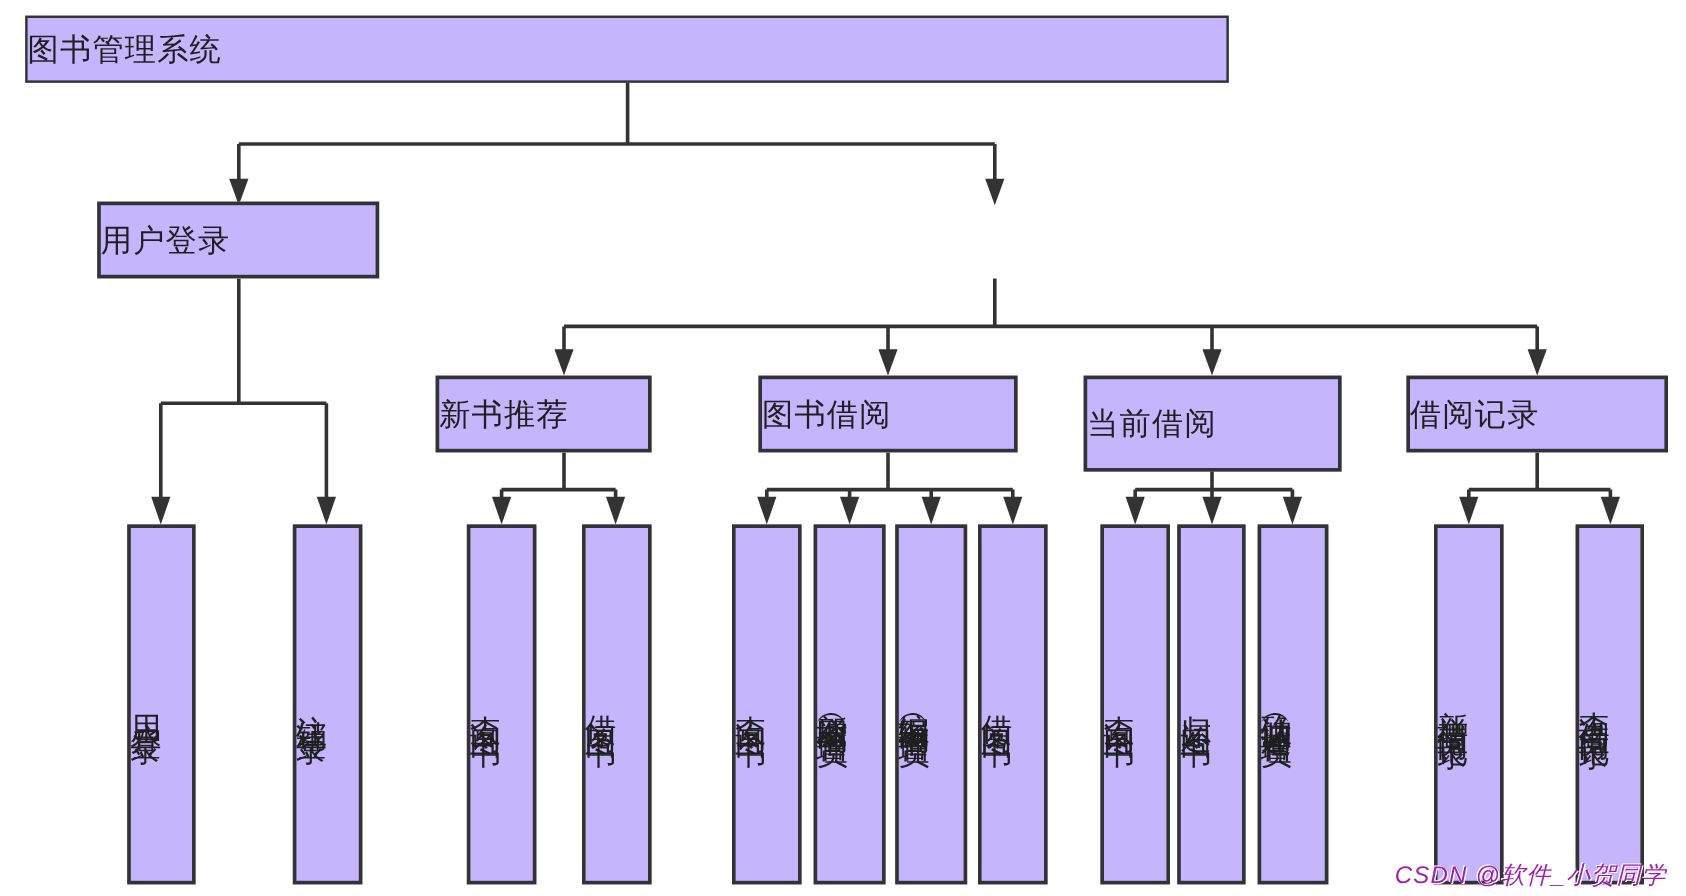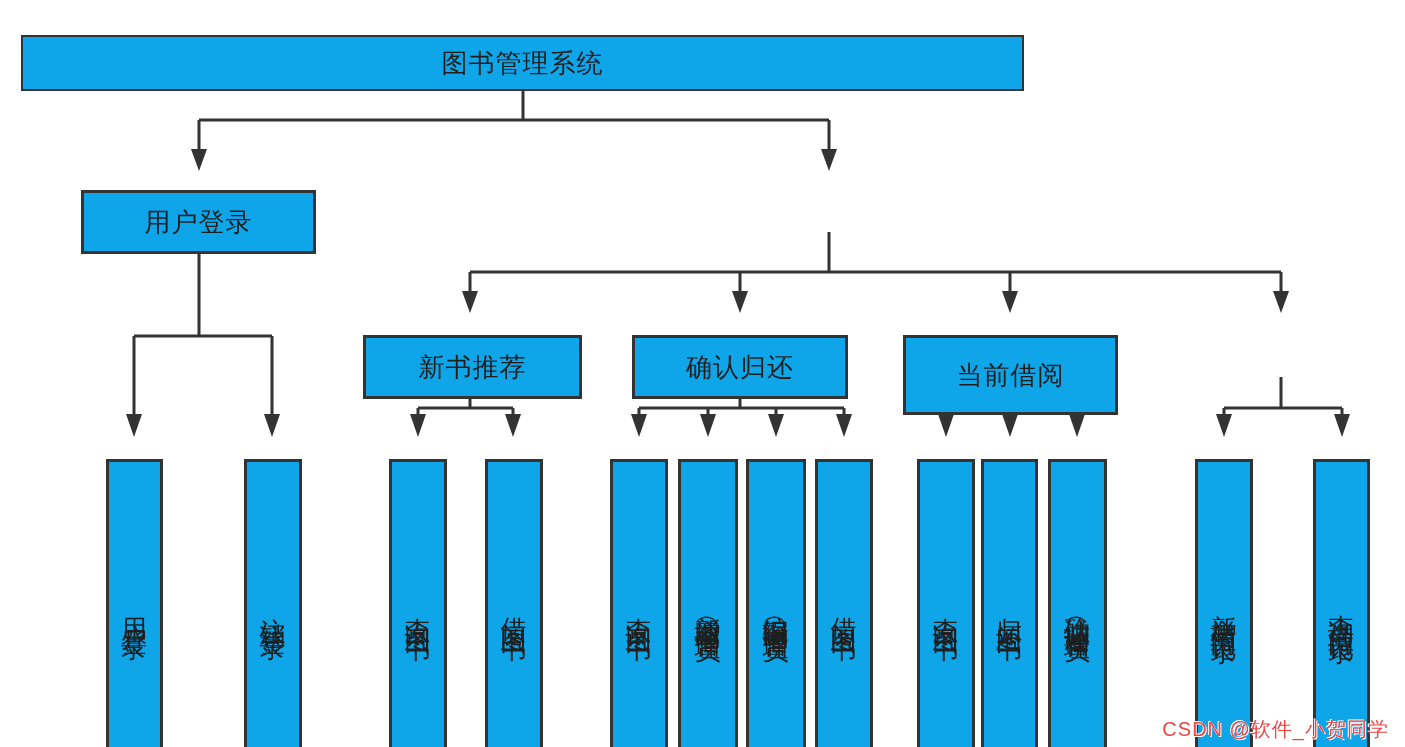--- a/index.html
+++ b/index.html
@@ -20,26 +20,25 @@
     position: absolute;
     left: 0;
     top: 0;
     width: 1405px;
     height: 747px;
   }
   .node {
     position: absolute;
     box-sizing: border-box;
     border: 3px solid #333333;
-    background: #0ea5e9;
+    background: #c4b5fd;
     display: flex;
     align-items: center;
-    justify-content: center;
+    justify-content: flex-start;
     text-align: center;
-    margin-top: 22px;
   }
   .node.root { border-width: 2px; }
   .node .lbl {
     font-size: 26px;
     letter-spacing: 1px;
     line-height: 1;
     white-space: nowrap;
   }
   .node.leaf .lbl {
     writing-mode: vertical-rl;
@@ -47,25 +46,26 @@
     letter-spacing: 6px;
     white-space: normal;
   }
   .node.leaf.mid .lbl { letter-spacing: 5px; }
   .node.leaf.tight .lbl { letter-spacing: 3px; }
   .watermark {
     position: absolute;
     top: 716px;
     right: 16px;
     font-size: 20px;
-    color: #ef4444;
+    color: #a21caf;
     letter-spacing: 1px;
     white-space: nowrap;
     text-shadow: 1px 1px 0 #ffffff, -1px -1px 0 #ffffff;
     z-index: 5;
+    font-style: italic;
   }
 </style>
 </head>
 <body>
 
 <div class="canvas">
 
   <svg class="connectors" viewBox="0 0 1405 747" xmlns="http://www.w3.org/2000/svg" aria-hidden="true">
     <g stroke="#333333" stroke-width="3" fill="none">
 
@@ -107,28 +107,31 @@
   </svg>
 
   <div class="node root" style="left:21px; top:13px; width:1003px; height:56px;">
     <span class="lbl">图书管理系统</span>
   </div>
 
   <div class="node" style="left:81px; top:168px; width:235px; height:64px;">
     <span class="lbl">用户登录</span>
   </div>
 
-  <div class="node" style="left:363px; top:313px; width:219px; height:64px;">
+  <div class="node" style="left:363px; top:313px; width:180px; height:64px;">
     <span class="lbl">新书推荐</span>
   </div>
   <div class="node" style="left:632px; top:313px; width:216px; height:64px;">
-    <span class="lbl">确认归还</span>
+    <span class="lbl">图书借阅</span>
   </div>
   <div class="node" style="left:903px; top:313px; width:215px; height:80px;">
     <span class="lbl">当前借阅</span>
+  </div>
+  <div class="node" style="left:1172px; top:313px; width:218px; height:64px;">
+    <span class="lbl">借阅记录</span>
   </div>
 
   <div class="node leaf" style="left:106px; top:437px; width:57px; height:300px;">
     <span class="lbl">用户登录</span>
   </div>
   <div class="node leaf" style="left:244px; top:437px; width:58px; height:300px;">
     <span class="lbl">注销登录</span>
   </div>
 
   <div class="node leaf" style="left:389px; top:437px; width:58px; height:300px;">

